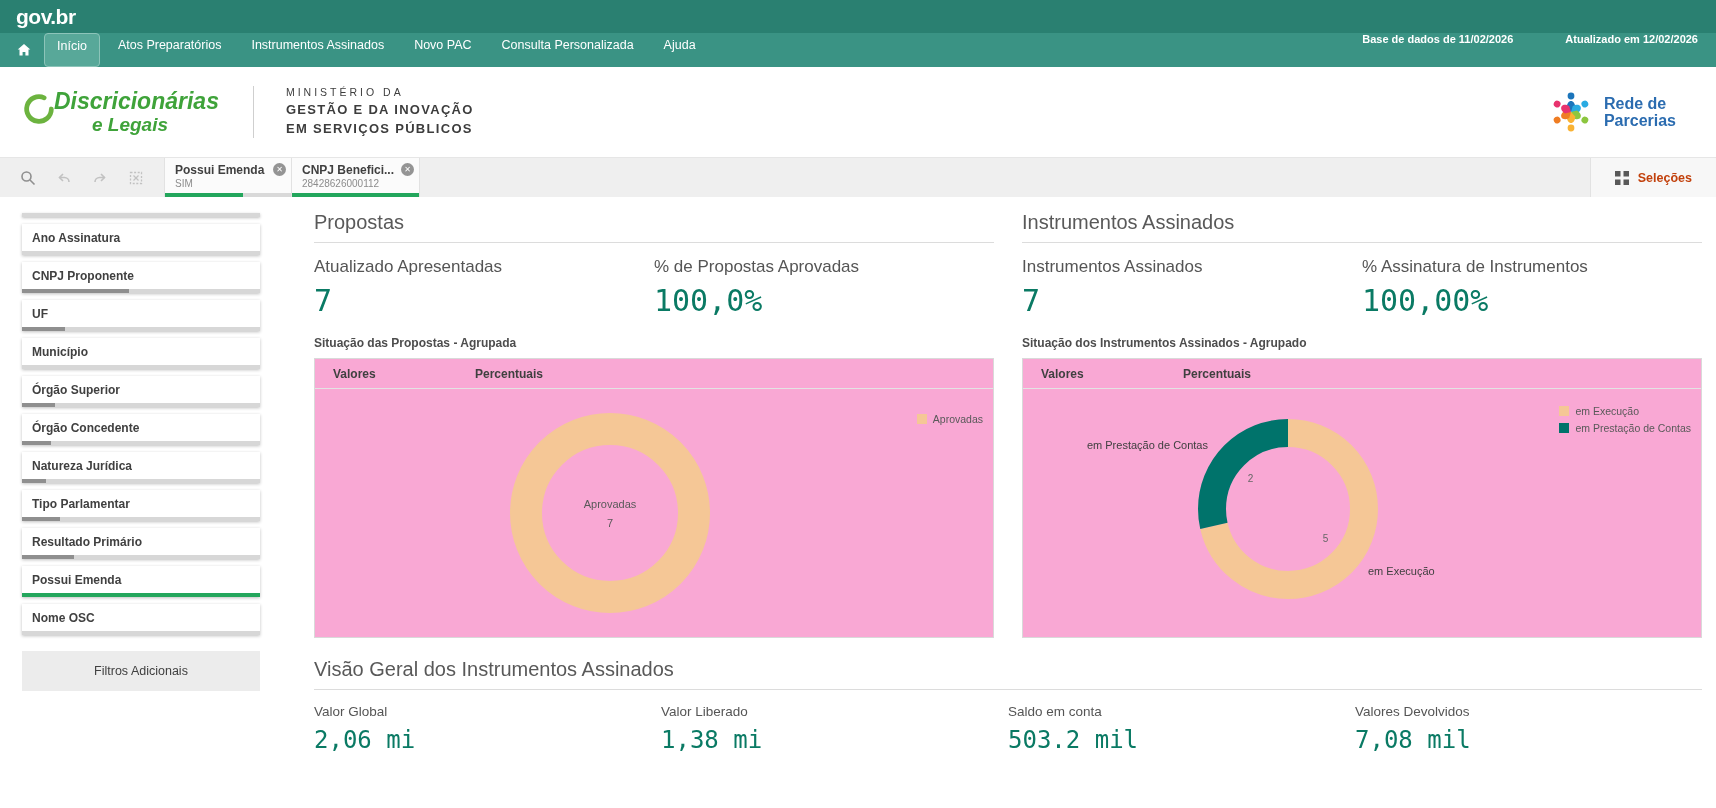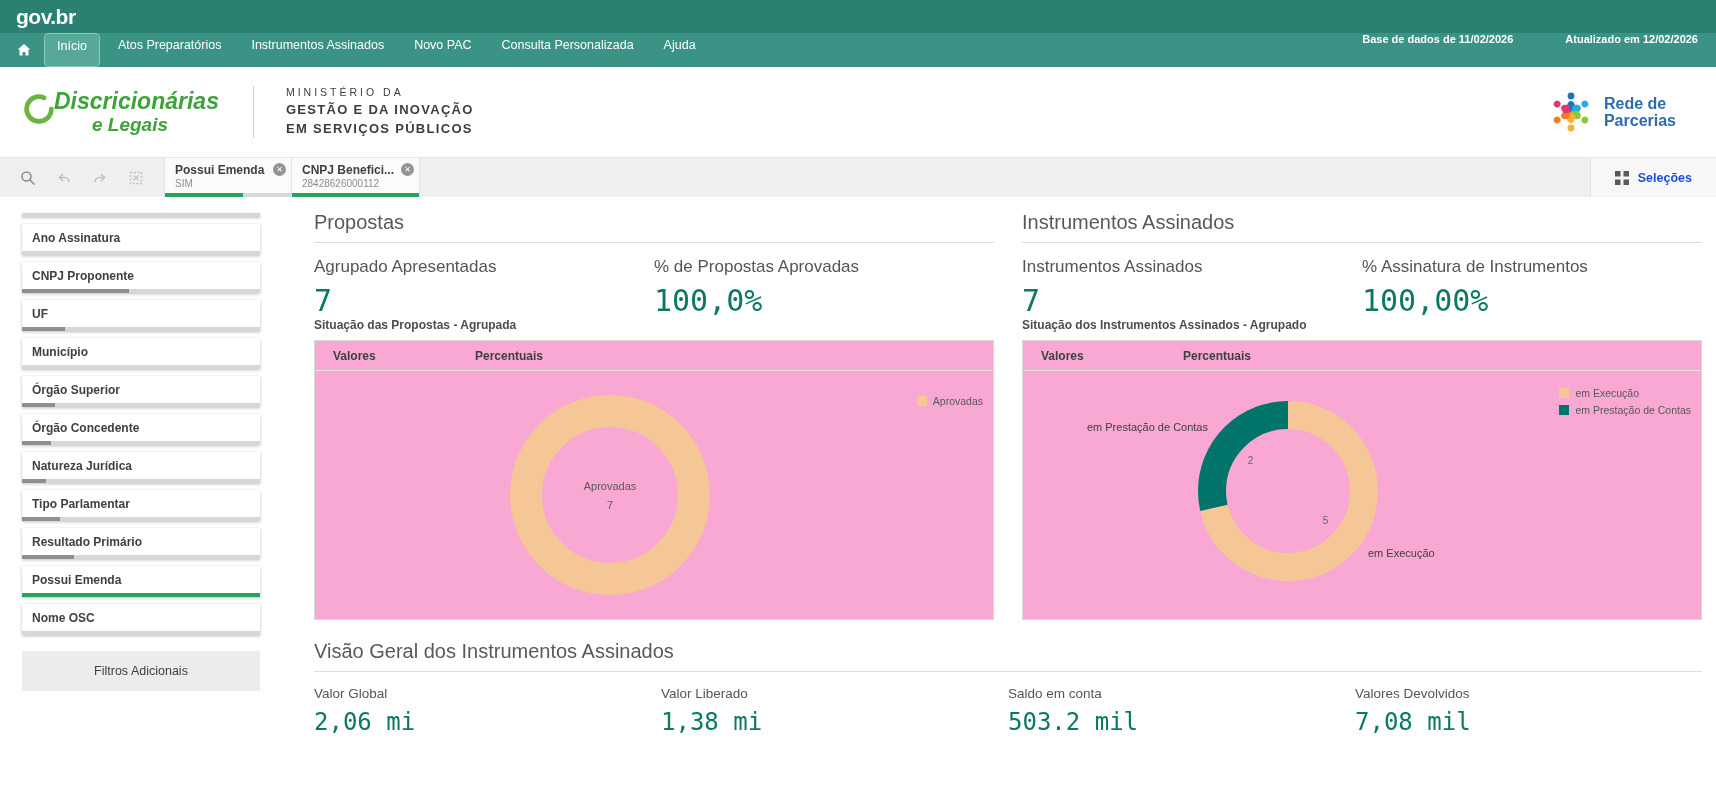--- a/index.html
+++ b/index.html
@@ -36,40 +36,40 @@
   .chip { width:128px; background:#fbfbfb; position:relative; padding:5px 20px 0 10px; border-left:1px solid #e2e2e2; border-right:1px solid #e2e2e2; cursor:pointer; }
   .chip + .chip { border-left:none; }
   .chip-title { font-size:12px; font-weight:bold; color:#404040; white-space:nowrap; overflow:hidden; }
   .chip-sub { font-size:10px; color:#8c8c8c; margin-top:1px; white-space:nowrap; overflow:hidden; }
   .chip-track { position:absolute; left:0; right:0; bottom:0; height:4px; background:#d9d9d9; }
   .chip-fill { height:4px; background:#23a65c; }
   .chip-close { position:absolute; top:5px; right:5px; width:13px; height:13px; border-radius:50%;
     background:#949494; color:#fff; font-size:8px; line-height:13px; text-align:center; cursor:pointer; }
   .selections-btn { margin-left:auto; display:flex; align-items:center; gap:9px; padding:0 24px;
     background:#f7f7f7; border-left:1px solid #e2e2e2; cursor:pointer; }
-  .selections-label { font-size:12.5px; font-weight:bold; color:#1d4ed8; }
+  .selections-label { font-size:12.5px; font-weight:bold; color:#c2410c; }
 
   
   .layout { display:flex; height:601px; }
   .sidebar { width:288px; padding:16px 0 0 22px; flex:0 0 288px; }
   .filter-item { width:238px; background:#fff; box-shadow:0 1px 3px rgba(0,0,0,0.25); margin-bottom:7px; cursor:pointer; }
   .filter-label { font-size:12px; font-weight:bold; color:#404040; padding:7px 10px 6px; }
   .filter-track { height:4px; background:#d7d7d7; }
   .filter-fill { height:4px; background:#8f8f8f; }
   .filter-item.selected .filter-fill { background:#23a65c; }
   .more-filters { width:238px; margin-top:16px; background:#ececec; text-align:center; font-size:12.5px;
     color:#404040; padding:13px 0; cursor:pointer; }
 
   .content { flex:1; padding:14px 14px 0 26px; }
   .columns { display:grid; grid-template-columns:1fr 1fr; column-gap:28px; }
   .section-title { font-size:20px; color:#595959; padding-bottom:8px; border-bottom:1px solid #dcdcdc; font-weight:400; }
   .kpis2 { display:grid; grid-template-columns:1fr 1fr; margin-top:14px; }
   .kpi-label { font-size:17px; color:#555; }
   .kpi-value { font-family:"DejaVu Sans Mono", monospace; font-size:30px; color:#0a7a64; margin-top:6px; }
-  .chart-title { font-size:12px; font-weight:bold; color:#4d4d4d; }
+  .chart-title { margin-top:18px; font-size:12px; font-weight:bold; color:#4d4d4d; }
 
   .card { margin-top:8px; border:1px solid #d9d9d9; background:#f9a8d4; height:280px; }
   .card-head { height:30px; border-bottom:1px solid #e3e3e3; display:flex; align-items:center;
     font-size:12px; font-weight:bold; color:#404040; }
   .card-head .h-val { padding-left:18px; width:160px; }
   .chart-area { position:relative; height:249px; }
 
   .donut { position:absolute; }
   .donut-propostas { width:200px; height:200px; left:195px; top:24px; }
   .donut-instr { width:180px; height:180px; left:175px; top:30px; }
@@ -296,21 +296,21 @@
     <div class="more-filters">Filtros Adicionais</div>
   </aside>
 
   <main class="content">
     <div class="columns">
 
       <section>
         <h2 class="section-title">Propostas</h2>
         <div class="kpis2">
           <div>
-            <div class="kpi-label">Agrupado Apresentadas</div>
+            <div class="kpi-label">Atualizado Apresentadas</div>
             <div class="kpi-value">7</div>
           </div>
           <div>
             <div class="kpi-label">% de Propostas Aprovadas</div>
             <div class="kpi-value">100,0%</div>
           </div>
         </div>
         <div class="chart-title">Situação das Propostas - Agrupada</div>
         <div class="card">
           <div class="card-head">

